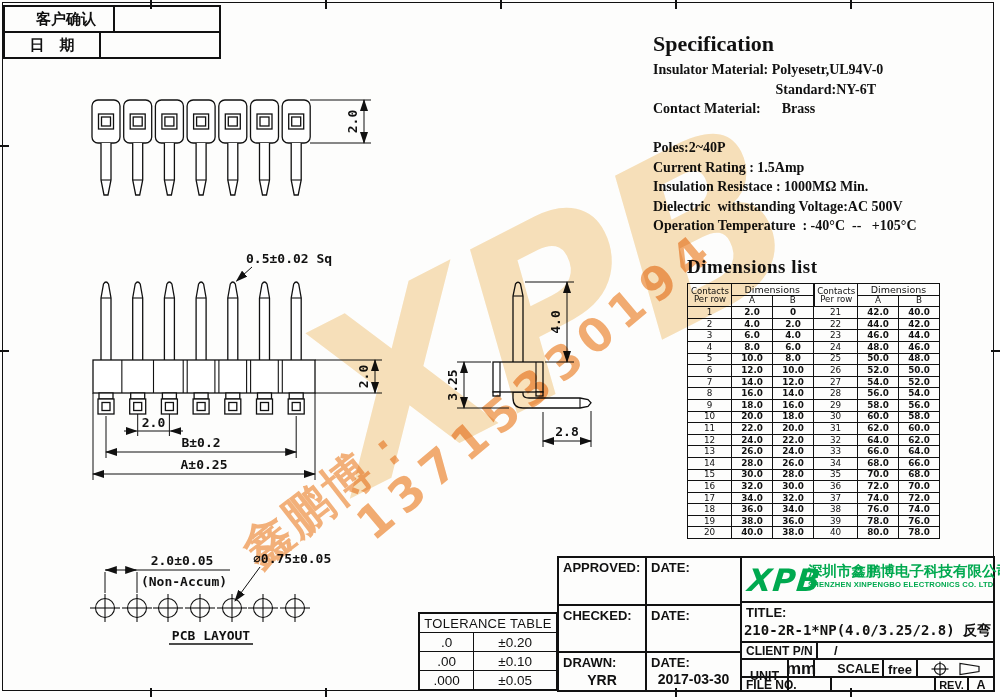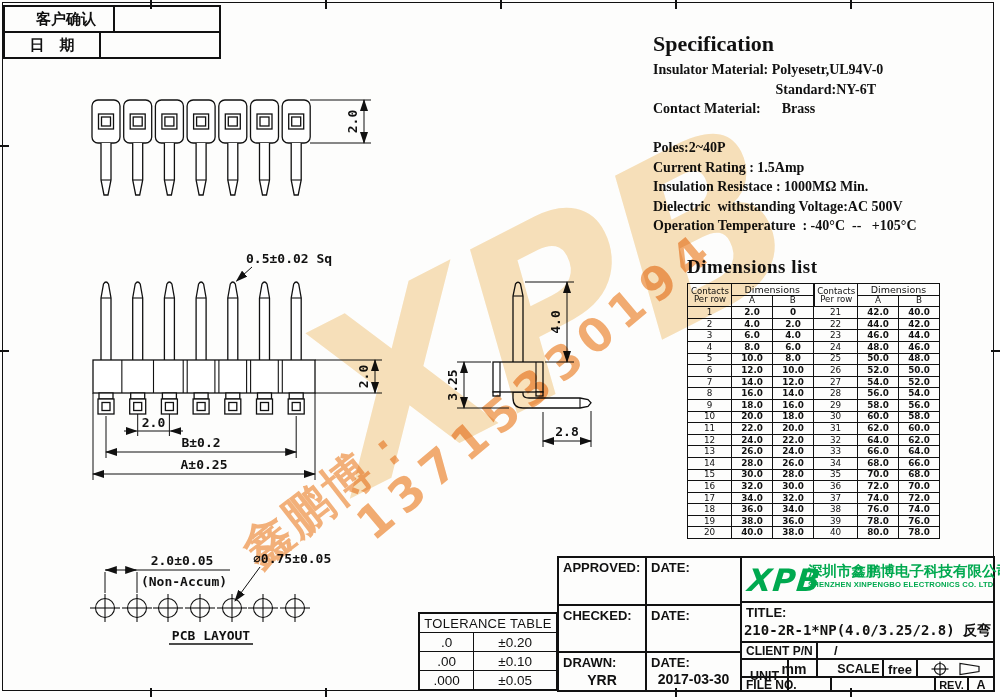--- a/index.html
+++ b/index.html
@@ -533,21 +533,21 @@
     <div class="cell bb" style="left:183px;top:45px;width:251px;height:40px">
       <div class="lab">TITLE:</div>
       <div class="partno">210-2R-1*NP(4.0/3.25/2.8) 反弯</div>
     </div>
     <div class="cell bb" style="left:183px;top:85px;width:251px;height:17px">
       <div class="cell lab br" style="left:0;top:0;width:76px;height:17px;font-size:12px;padding-top:1px">CLIENT P/N</div>
       <div class="cell" style="left:76px;top:0;width:175px;height:17px;font-size:13px;padding:0 0 0 16px">/</div>
     </div>
     <div class="cell bb" style="left:183px;top:102px;width:251px;height:18px">
       <div class="cell lab br ctr" style="left:0;top:0;width:47px;height:18px;font-size:12.5px;padding:16px">UNIT</div>
-      <div class="cell br ctr" style="left:30px;top:0;width:46px;height:18px;font-size:14px">mm</div>
+      <div class="cell br ctr" style="left:47px;top:0;width:26px;height:18px;font-size:17px">mm</div>
       <div class="cell lab br ctr" style="left:93px;top:0;width:49px;height:18px;font-size:12.5px;padding:0">SCALE</div>
       <div class="cell br ctr" style="left:142px;top:0;width:34px;height:18px;font-size:13px">free</div>
       <div class="cell ctr" style="left:176px;top:0;width:75px;height:18px;gap:8px">
         <svg width="20" height="16">
           <circle cx="10" cy="8" r="5.5" fill="none" stroke="#111" stroke-width="1.2"></circle>
           <line x1="1.5" y1="8" x2="18.5" y2="8" stroke="#111" stroke-width="1.2"></line>
           <line x1="10" y1="0.5" x2="10" y2="15.5" stroke="#111" stroke-width="1.2"></line>
         </svg>
         <svg width="24" height="16">
           <path d="M2,2.5 L2,13.5 L21,10.5 L21,5.5 Z" fill="none" stroke="#111" stroke-width="1.2"></path>

